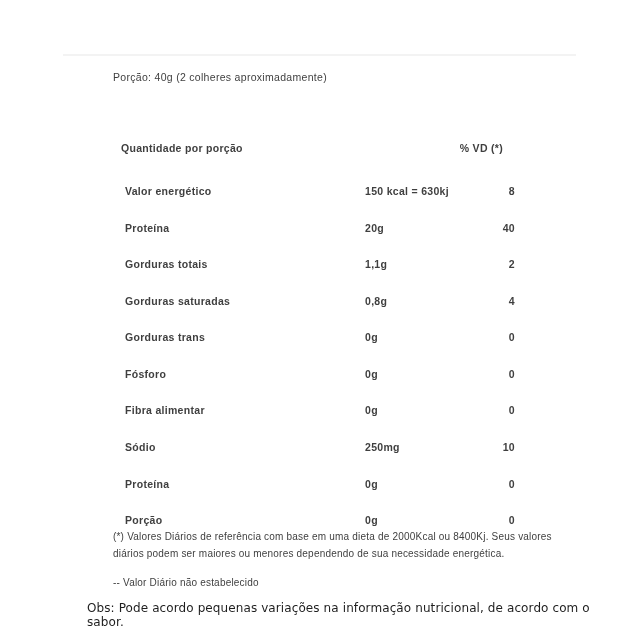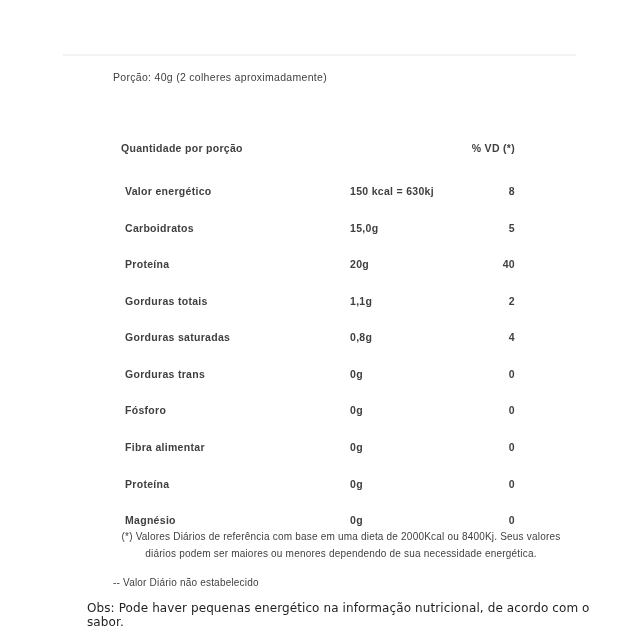--- a/index.html
+++ b/index.html
@@ -39,48 +39,47 @@
     font-weight: bold;
   }
   .t-header {
     position: relative;
     height: 32.6px;
     display: flex;
     align-items: center;
   }
   .t-header .vd-head {
     position: absolute;
-    right: 4px;
+    right: 16px;
     text-align: left;
   }
   .t-row {
     position: relative;
     height: 32.55px;
     display: flex;
     align-items: flex-end;
   }
   .t-row .amount {
     position: absolute;
-    left: 225px;
+    left: 240px;
   }
   .t-row .vd {
     position: absolute;
     right: 0;
     text-align: right;
   }
   .footnote {
     position: absolute;
     left: 97px;
     top: 512px;
     width: 456px;
     font-size: 10px;
     letter-spacing: 0.2px;
     line-height: 17px;
     color: #3f3f3f;
-    text-align: center;
   }
   .not-established {
     position: absolute;
     left: 97px;
     top: 561px;
     font-size: 10px;
     letter-spacing: 0.2px;
     color: #3f3f3f;
     text-align: right;
   }
@@ -110,25 +109,20 @@
       <span class="vd-head">% VD (*)</span>
     </div>
 
     <div class="t-rows">
       <div class="t-row">
         <span class="label">Valor energético</span>
         <span class="amount">150 kcal = 630kj</span>
         <span class="vd">8</span>
       </div>
       <div class="t-row">
-        <span class="label">Carboidratos</span>
-        <span class="amount">15,0g</span>
-        <span class="vd">5</span>
-      </div>
-      <div class="t-row">
         <span class="label">Proteína</span>
         <span class="amount">20g</span>
         <span class="vd">40</span>
       </div>
       <div class="t-row">
         <span class="label">Gorduras totais</span>
         <span class="amount">1,1g</span>
         <span class="vd">2</span>
       </div>
       <div class="t-row">
@@ -145,31 +139,36 @@
         <span class="label">Fósforo</span>
         <span class="amount">0g</span>
         <span class="vd">0</span>
       </div>
       <div class="t-row">
         <span class="label">Fibra alimentar</span>
         <span class="amount">0g</span>
         <span class="vd">0</span>
       </div>
       <div class="t-row">
+        <span class="label">Sódio</span>
+        <span class="amount">250mg</span>
+        <span class="vd">10</span>
+      </div>
+      <div class="t-row">
         <span class="label">Proteína</span>
         <span class="amount">0g</span>
         <span class="vd">0</span>
       </div>
       <div class="t-row">
-        <span class="label">Magnésio</span>
+        <span class="label">Porção</span>
         <span class="amount">0g</span>
         <span class="vd">0</span>
       </div>
     </div>
   </div>
 
   <div class="footnote">(*) Valores Diários de referência com base em uma dieta de 2000Kcal ou 8400Kj. Seus valores diários podem ser maiores ou menores dependendo de sua necessidade energética.</div>
 
   <div class="not-established">-- Valor Diário não estabelecido</div>
 
-  <div class="obs">Obs: Pode haver pequenas energético na informação nutricional, de acordo com o sabor.</div>
+  <div class="obs">Obs: Pode acordo pequenas variações na informação nutricional, de acordo com o sabor.</div>
 
 </div>
 
 </body></html>

